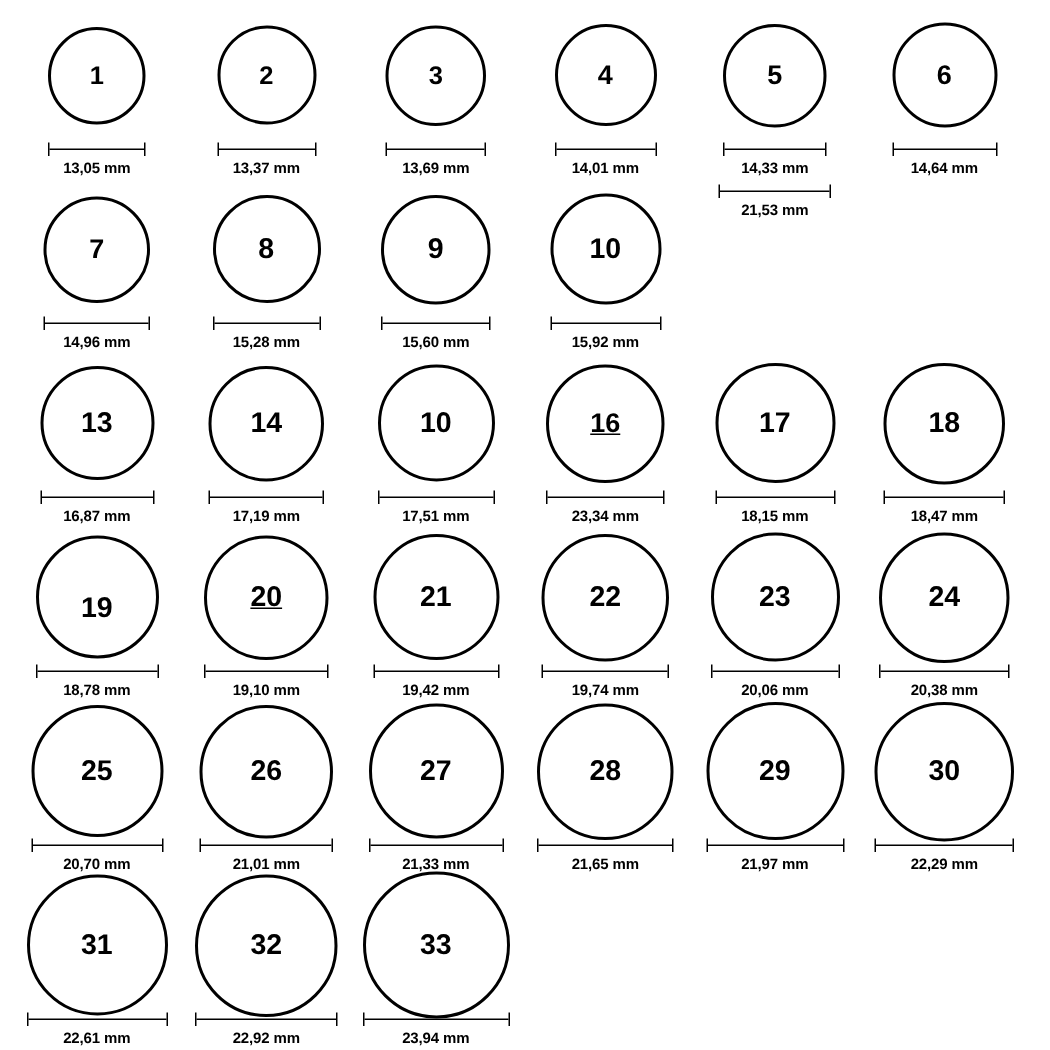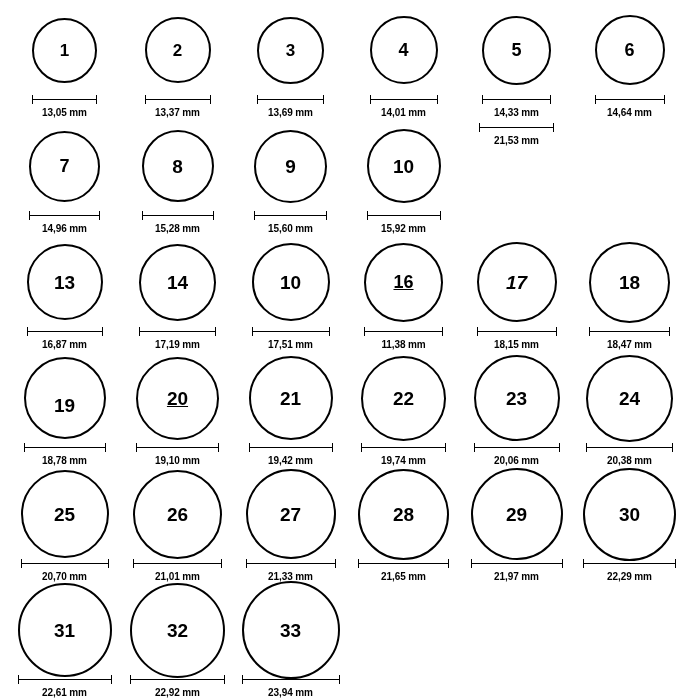--- a/index.html
+++ b/index.html
@@ -246,25 +246,25 @@
       </div>
       <div class="cell">
         <div class="circle-wrap">
           <div class="ring" style="width: 79px; height: 79px;">
             <span class="ring-number" style="font-size: 18px; text-decoration: underline;">16</span>
           </div>
         </div>
         <div class="measure">
           <div class="bar" style="width: 79px;"></div>
         </div>
-        <div class="mm-label">11,38 mm</div>
-      </div>
-      <div class="cell">
-        <div class="circle-wrap">
-          <div class="ring" style="width: 80px; height: 80px; font-style: italic;">
+        <div class="mm-label">23,34 mm</div>
+      </div>
+      <div class="cell">
+        <div class="circle-wrap">
+          <div class="ring" style="width: 80px; height: 80px;">
             <span class="ring-number" style="font-size: 19px;">17</span>
           </div>
         </div>
         <div class="measure">
           <div class="bar" style="width: 80px;"></div>
         </div>
         <div class="mm-label">18,15 mm</div>
       </div>
       <div class="cell">
         <div class="circle-wrap">

